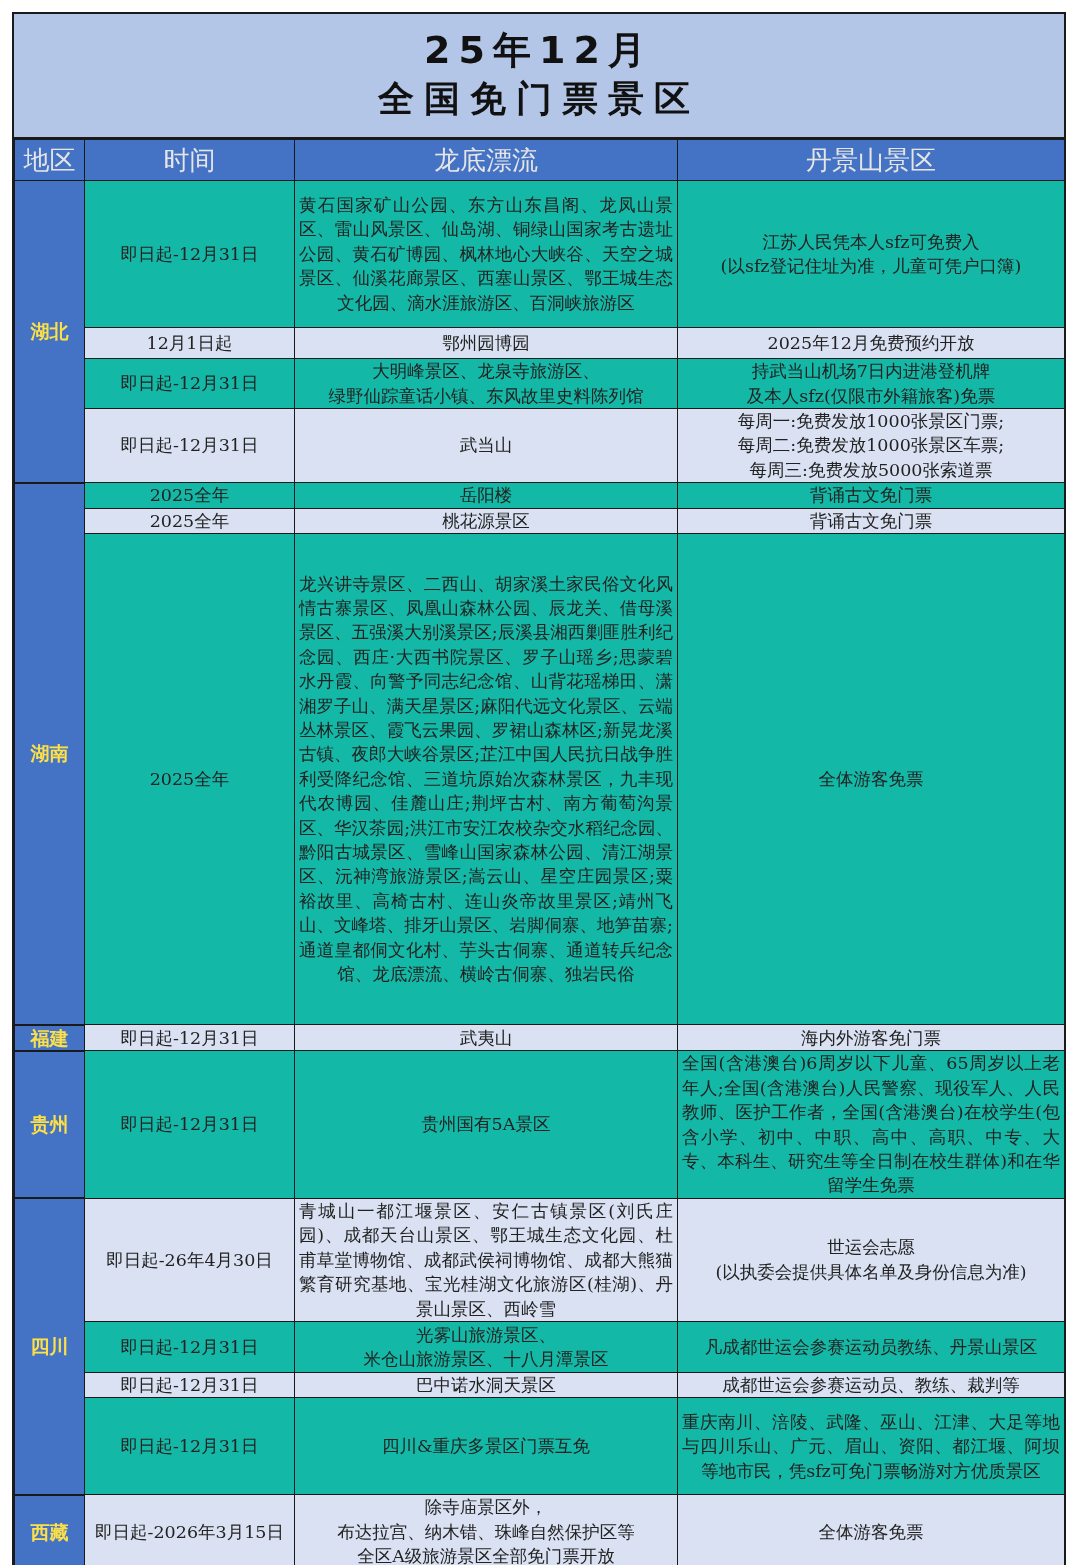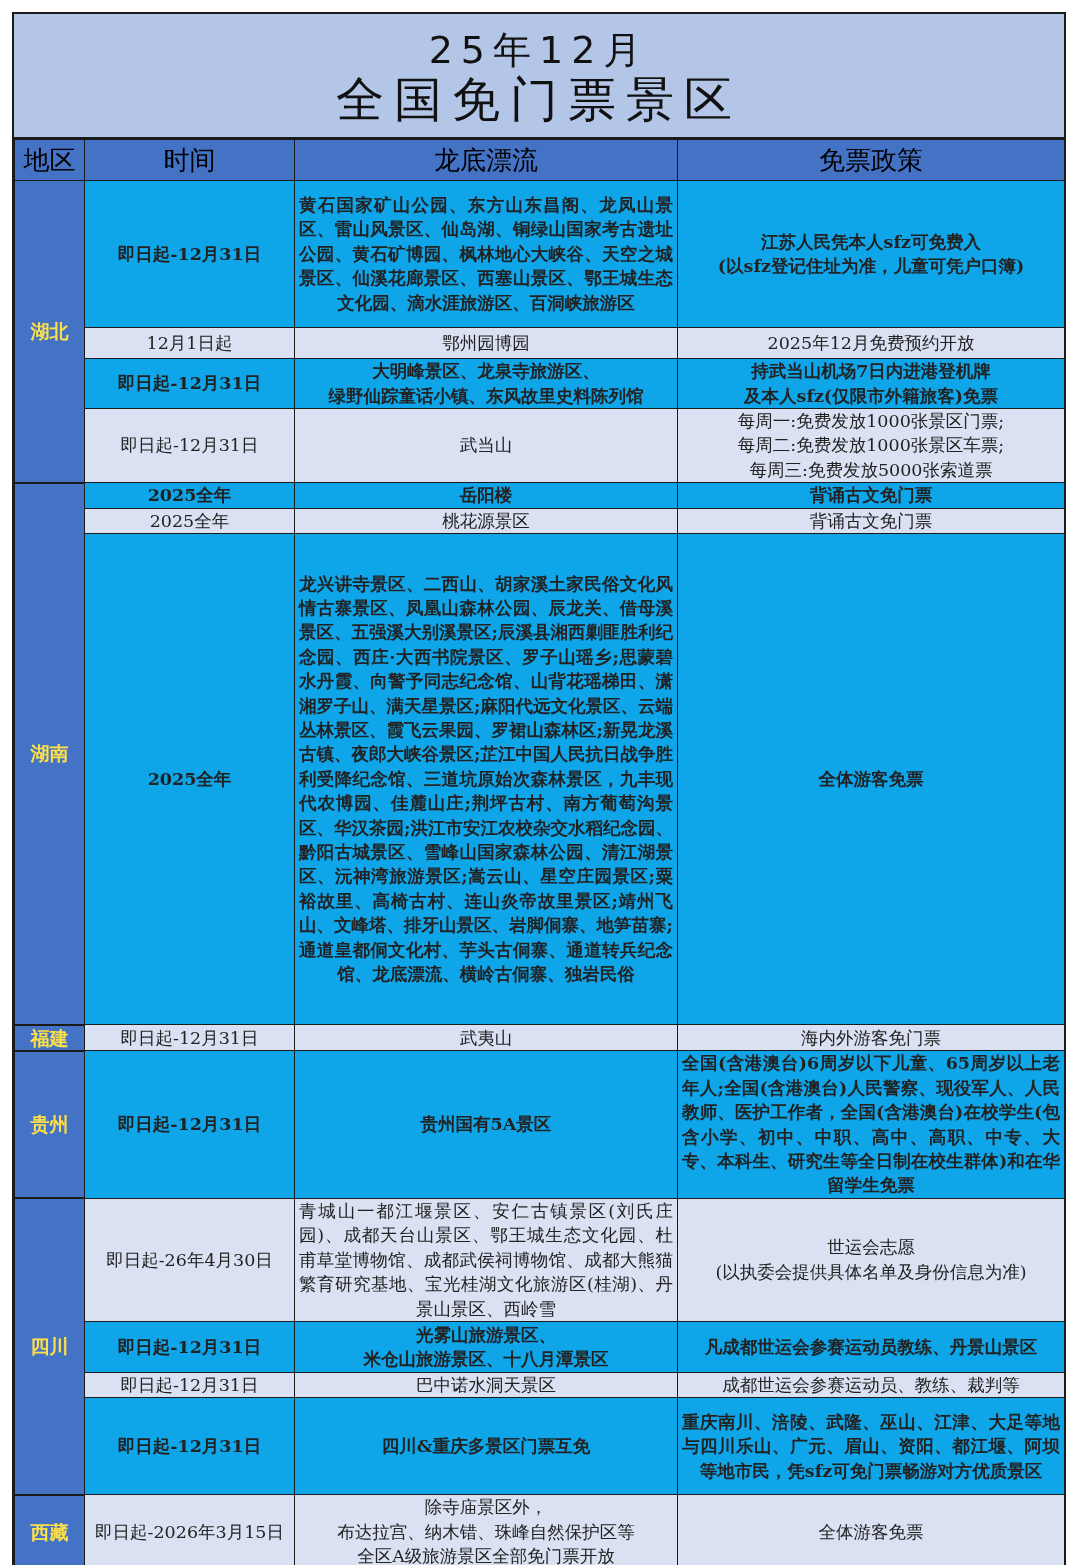--- a/index.html
+++ b/index.html
@@ -4,41 +4,41 @@
 <style>
   html, body { margin: 0; padding: 0; background: #ffffff; }
   body { width: 1080px; height: 1565px; position: relative; font-family: "DejaVu Serif", "Liberation Serif", serif; }
   .sheet {
     position: absolute; left: 12px; top: 12px; width: 1054px;
     border: 2px solid #1a1a1a; box-sizing: border-box;
   }
   .title {
     height: 123px; background: #b4c6e7; border-bottom: 2px solid #1a1a1a;
     display: flex; flex-direction: column; align-items: center; justify-content: center;
-    font-family: "DejaVu Sans", "Liberation Sans", sans-serif; font-weight: normal; color: #111;
+    font-family: "DejaVu Sans", "Liberation Sans", sans-serif; font-weight: bold; color: #111;
   }
   .title .l1 { font-size: 38px; letter-spacing: 8px; line-height: 46px; }
-  .title .l2 { font-size: 48px; letter-spacing: 10px; line-height: 52px; }
+  .title .l2 { font-size: 36px; letter-spacing: 10px; line-height: 52px; }
   table { border-collapse: collapse; width: 100%; table-layout: fixed; }
   col.c1 { width: 70px; } col.c2 { width: 210px; } col.c3 { width: 383px; } col.c4 { width: 387px; }
   th {
-    background: #4472c4; color: #000000; font-weight: normal; font-size: 26px; height: 40px;
+    background: #4472c4; color: #e5e5e5; font-weight: normal; font-size: 26px; height: 40px;
     border: 1px solid #1a1a1a; padding: 0; font-family: Liberation Serif, serif;
   }
   td {
     border: 1px solid #1a1a1a; text-align: center; vertical-align: middle;
     font-size: 17.5px; line-height: 24.4px; color: #222; padding: 0 4px;
   }
   td.region {
     background: #4472c4; color: #fde047; font-weight: bold; font-size: 19px;
     font-family: "DejaVu Sans", "Liberation Sans", sans-serif; padding: 0;
     border-bottom: 2px solid #1a1a1a;
   }
   tr.alt td:not(.region) { background: #d9e1f2; }
-  tr.white td:not(.region) { background: #0ea5e9; font-weight: bold; }
+  tr.white td:not(.region) { background: #14b8a6; }
   .multiline { white-space: pre-line; }
   .left-just { text-align: justify; text-align-last: center; }
 </style>
 </head>
 <body>
 
 <div class="sheet">
   <div class="title">
     <div class="l1">25年12月</div>
     <div class="l2">全国免门票景区</div>
@@ -49,21 +49,21 @@
         <col class="c1">
         <col class="c2">
         <col class="c3">
         <col class="c4">
       </colgroup>
     <thead>
       <tr>
         <th>地区</th>
         <th>时间</th>
         <th>龙底漂流</th>
-        <th>免票政策</th>
+        <th>丹景山景区</th>
       </tr>
     </thead>
     <tbody>
 
       <tr class="white" style="height:147px">
         <td class="region" rowspan="4">湖北</td>
         <td>即日起-12月31日</td>
         <td class="left-just">黄石国家矿山公园、东方山东昌阁、龙凤山景区、雷山风景区、仙岛湖、铜绿山国家考古遗址公园、黄石矿博园、枫林地心大峡谷、天空之城景区、仙溪花廊景区、西塞山景区、鄂王城生态文化园、滴水涯旅游区、百洞峡旅游区</td>
         <td class="multiline">江苏人民凭本人sfz可免费入
 (以sfz登记住址为准，儿童可凭户口簿)</td>

